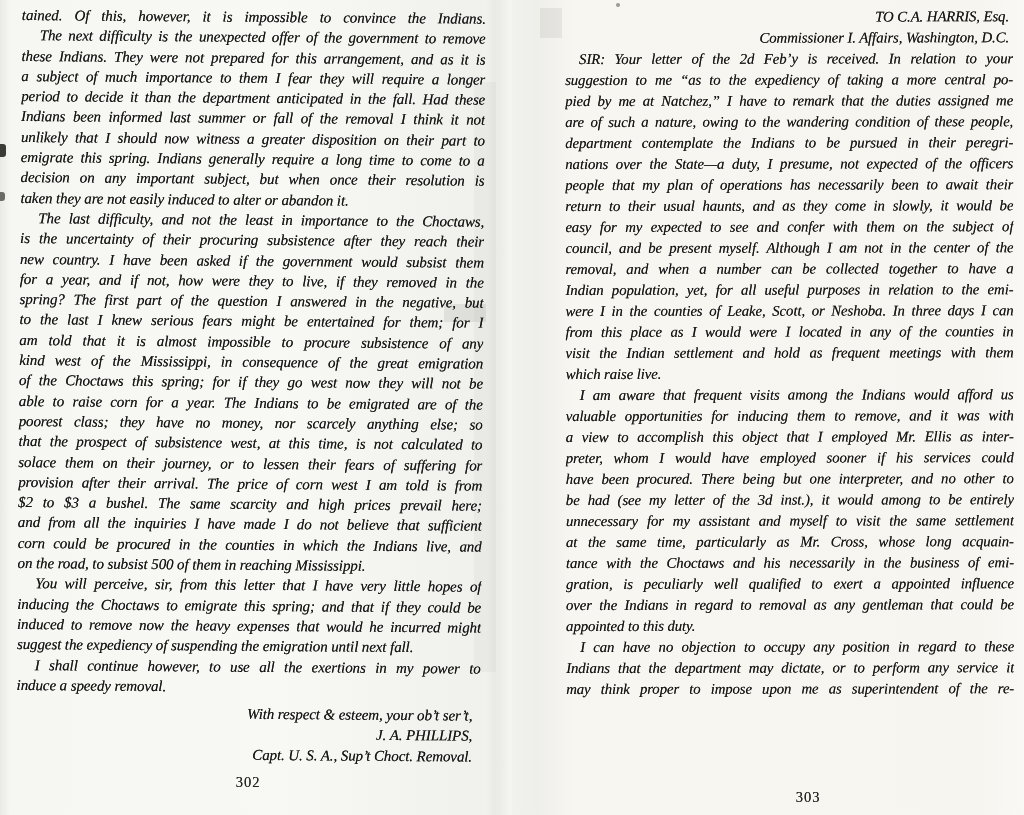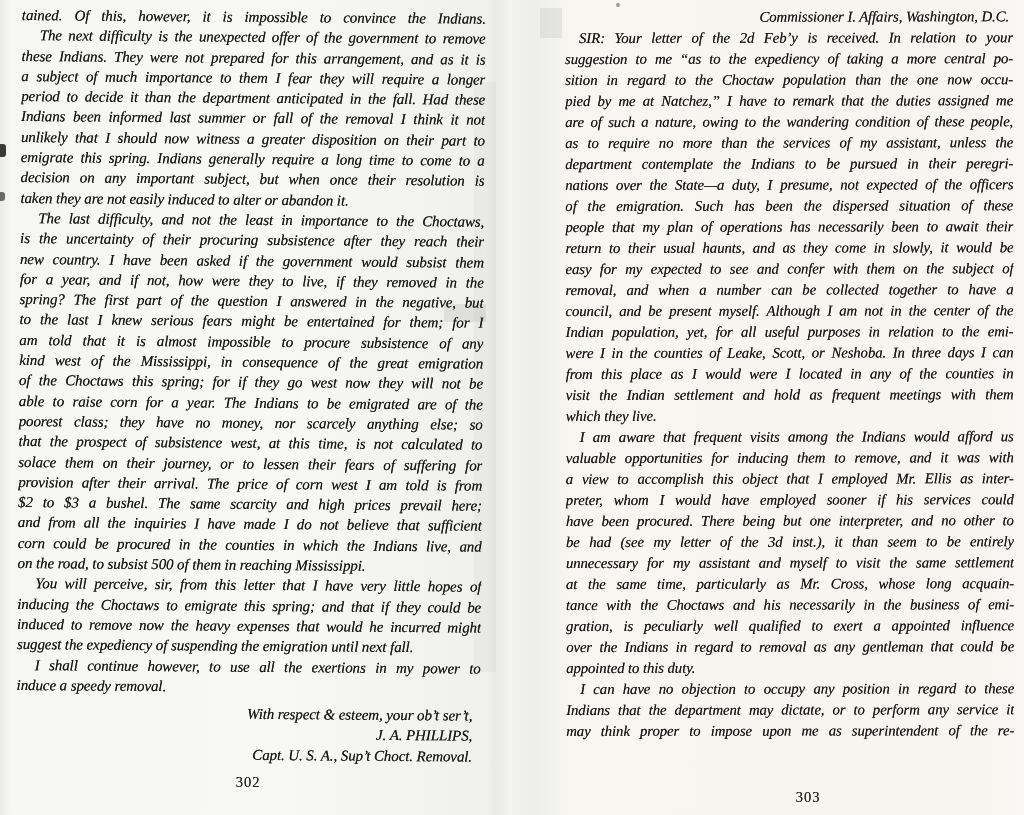--- a/index.html
+++ b/index.html
@@ -144,50 +144,48 @@
       <div class="line">induce a speedy removal.</div>
     </div>
     <div class="block signature">
       <div class="line right">With respect &amp; esteem, your ob’t ser’t,</div>
       <div class="line right">J. A. PHILLIPS,</div>
       <div class="line right">Capt. U. S. A., Sup’t Choct. Removal.</div>
     </div>
   </div>
 <div class="text-col" id="right-col">
     <div class="block heading">
+      <div class="line right">TO C.A. HARRIS, Esq.</div>
       <div class="line right">Commissioner I. Affairs, Washington, D.C.</div>
     </div>
     <div class="block paragraph">
       <div class="line just indent">SIR: Your letter of the 2d Feb’y is received. In relation to your</div>
       <div class="line just">suggestion to me “as to the expediency of taking a more central po-</div>
-      <div class="line just">sition in regard to the Choctaw population than the one now occu-</div>
       <div class="line just">pied by me at Natchez,” I have to remark that the duties assigned me</div>
       <div class="line just">are of such a nature, owing to the wandering condition of these people,</div>
-      <div class="line just">as to require no more than the services of my assistant, unless the</div>
       <div class="line just">department contemplate the Indians to be pursued in their peregri-</div>
       <div class="line just">nations over the State—a duty, I presume, not expected of the officers</div>
-      <div class="line just">of the emigration. Such has been the dispersed situation of these</div>
       <div class="line just">people that my plan of operations has necessarily been to await their</div>
       <div class="line just">return to their usual haunts, and as they come in slowly, it would be</div>
       <div class="line just">easy for my expected to see and confer with them on the subject of</div>
+      <div class="line just">council, and be present myself. Although I am not in the center of the</div>
       <div class="line just">removal, and when a number can be collected together to have a</div>
-      <div class="line just">council, and be present myself. Although I am not in the center of the</div>
       <div class="line just">Indian population, yet, for all useful purposes in relation to the emi-</div>
       <div class="line just">were I in the counties of Leake, Scott, or Neshoba. In three days I can</div>
       <div class="line just">from this place as I would were I located in any of the counties in</div>
       <div class="line just">visit the Indian settlement and hold as frequent meetings with them</div>
-      <div class="line">which they live.</div>
+      <div class="line">which raise live.</div>
     </div>
     <div class="block paragraph">
       <div class="line just indent">I am aware that frequent visits among the Indians would afford us</div>
       <div class="line just">valuable opportunities for inducing them to remove, and it was with</div>
       <div class="line just">a view to accomplish this object that I employed Mr. Ellis as inter-</div>
       <div class="line just">preter, whom I would have employed sooner if his services could</div>
       <div class="line just">have been procured. There being but one interpreter, and no other to</div>
-      <div class="line just">be had (see my letter of the 3d inst.), it than seem to be entirely</div>
+      <div class="line just">be had (see my letter of the 3d inst.), it would among to be entirely</div>
       <div class="line just">unnecessary for my assistant and myself to visit the same settlement</div>
       <div class="line just">at the same time, particularly as Mr. Cross, whose long acquain-</div>
       <div class="line just">tance with the Choctaws and his necessarily in the business of emi-</div>
       <div class="line just">gration, is peculiarly well qualified to exert a appointed influence</div>
       <div class="line just">over the Indians in regard to removal as any gentleman that could be</div>
       <div class="line">appointed to this duty.</div>
     </div>
     <div class="block paragraph">
       <div class="line just indent">I can have no objection to occupy any position in regard to these</div>
       <div class="line just">Indians that the department may dictate, or to perform any service it</div>

